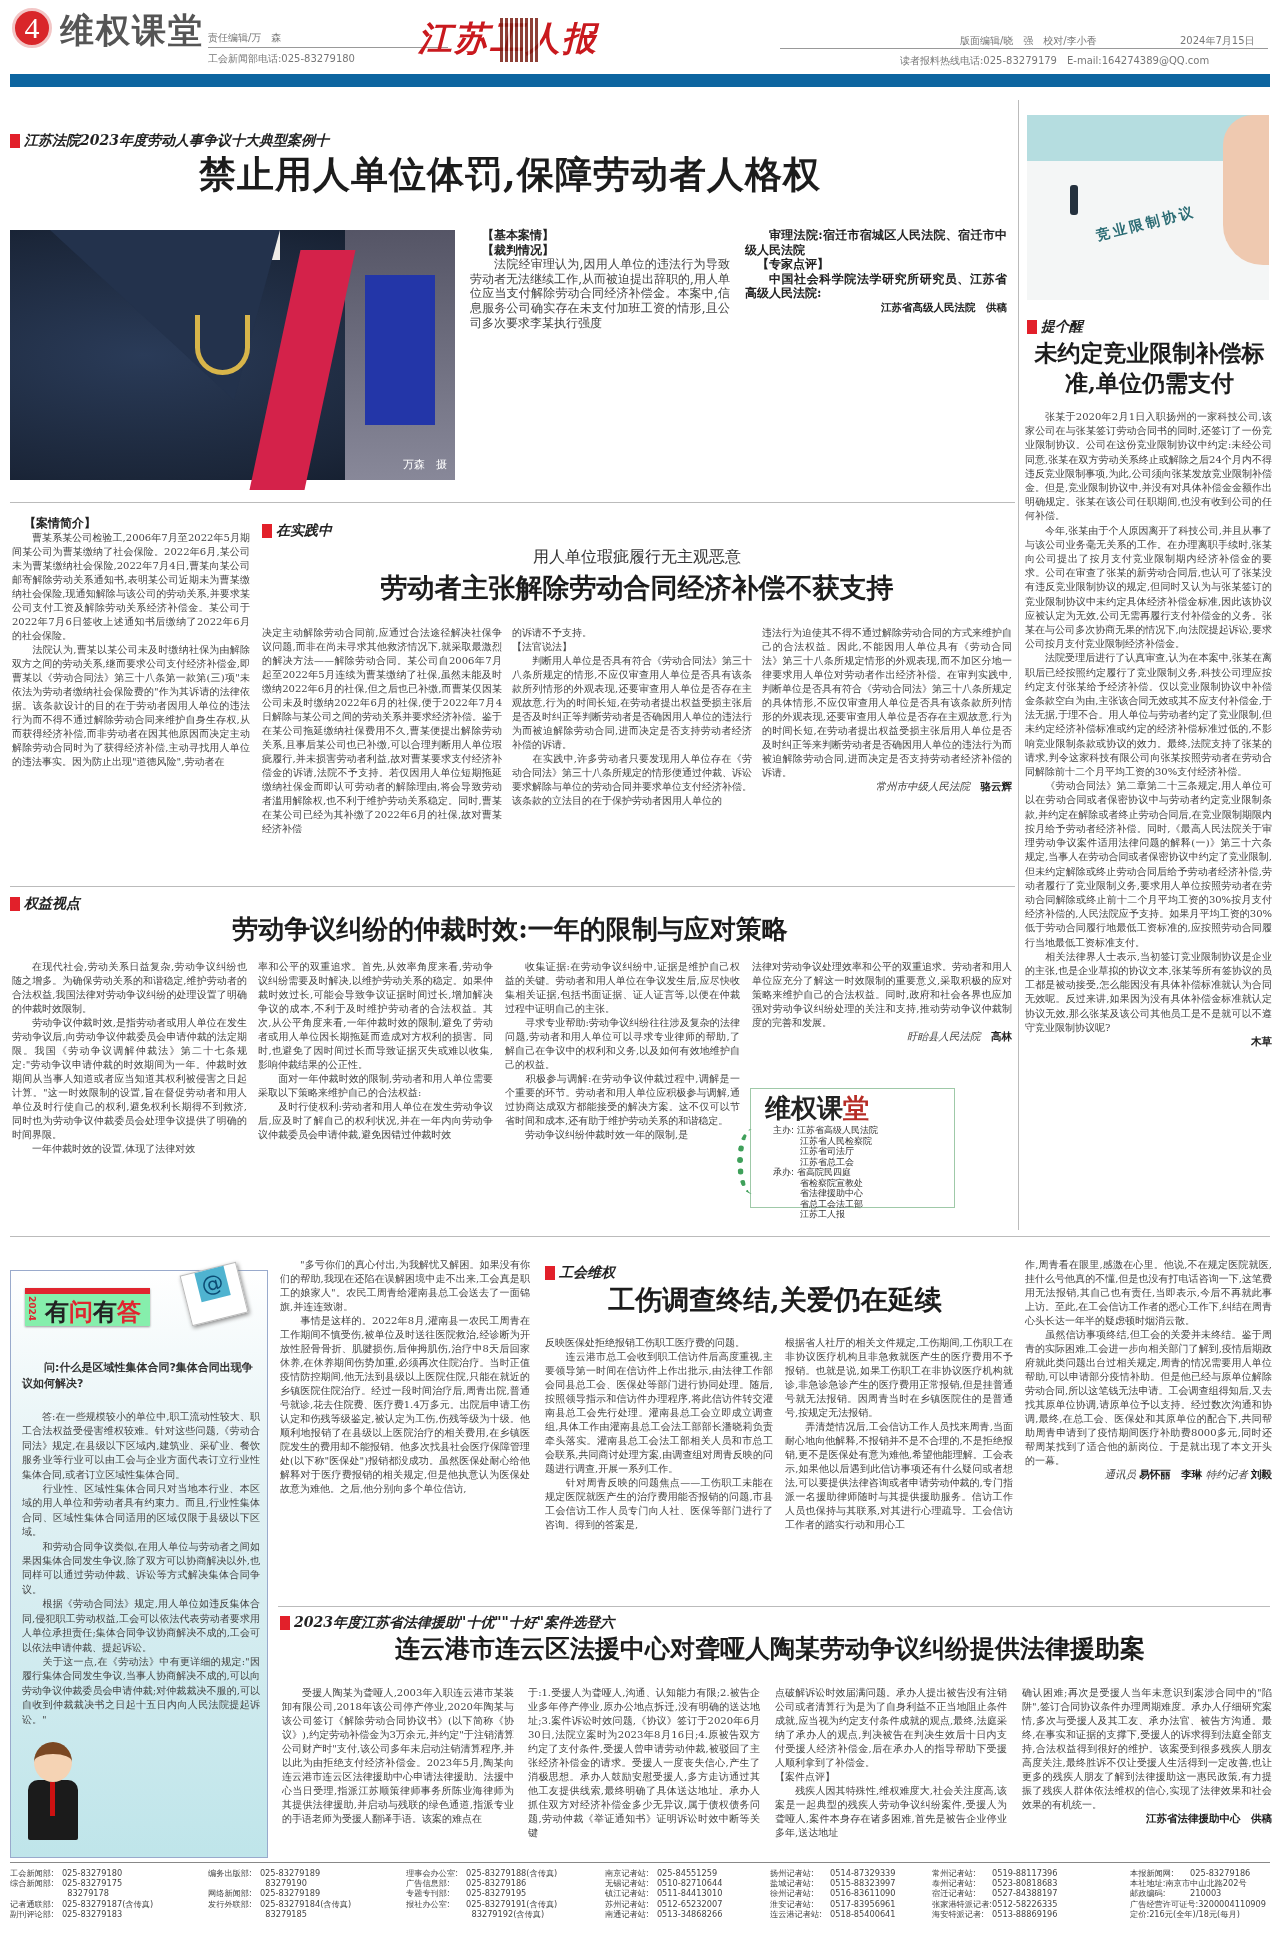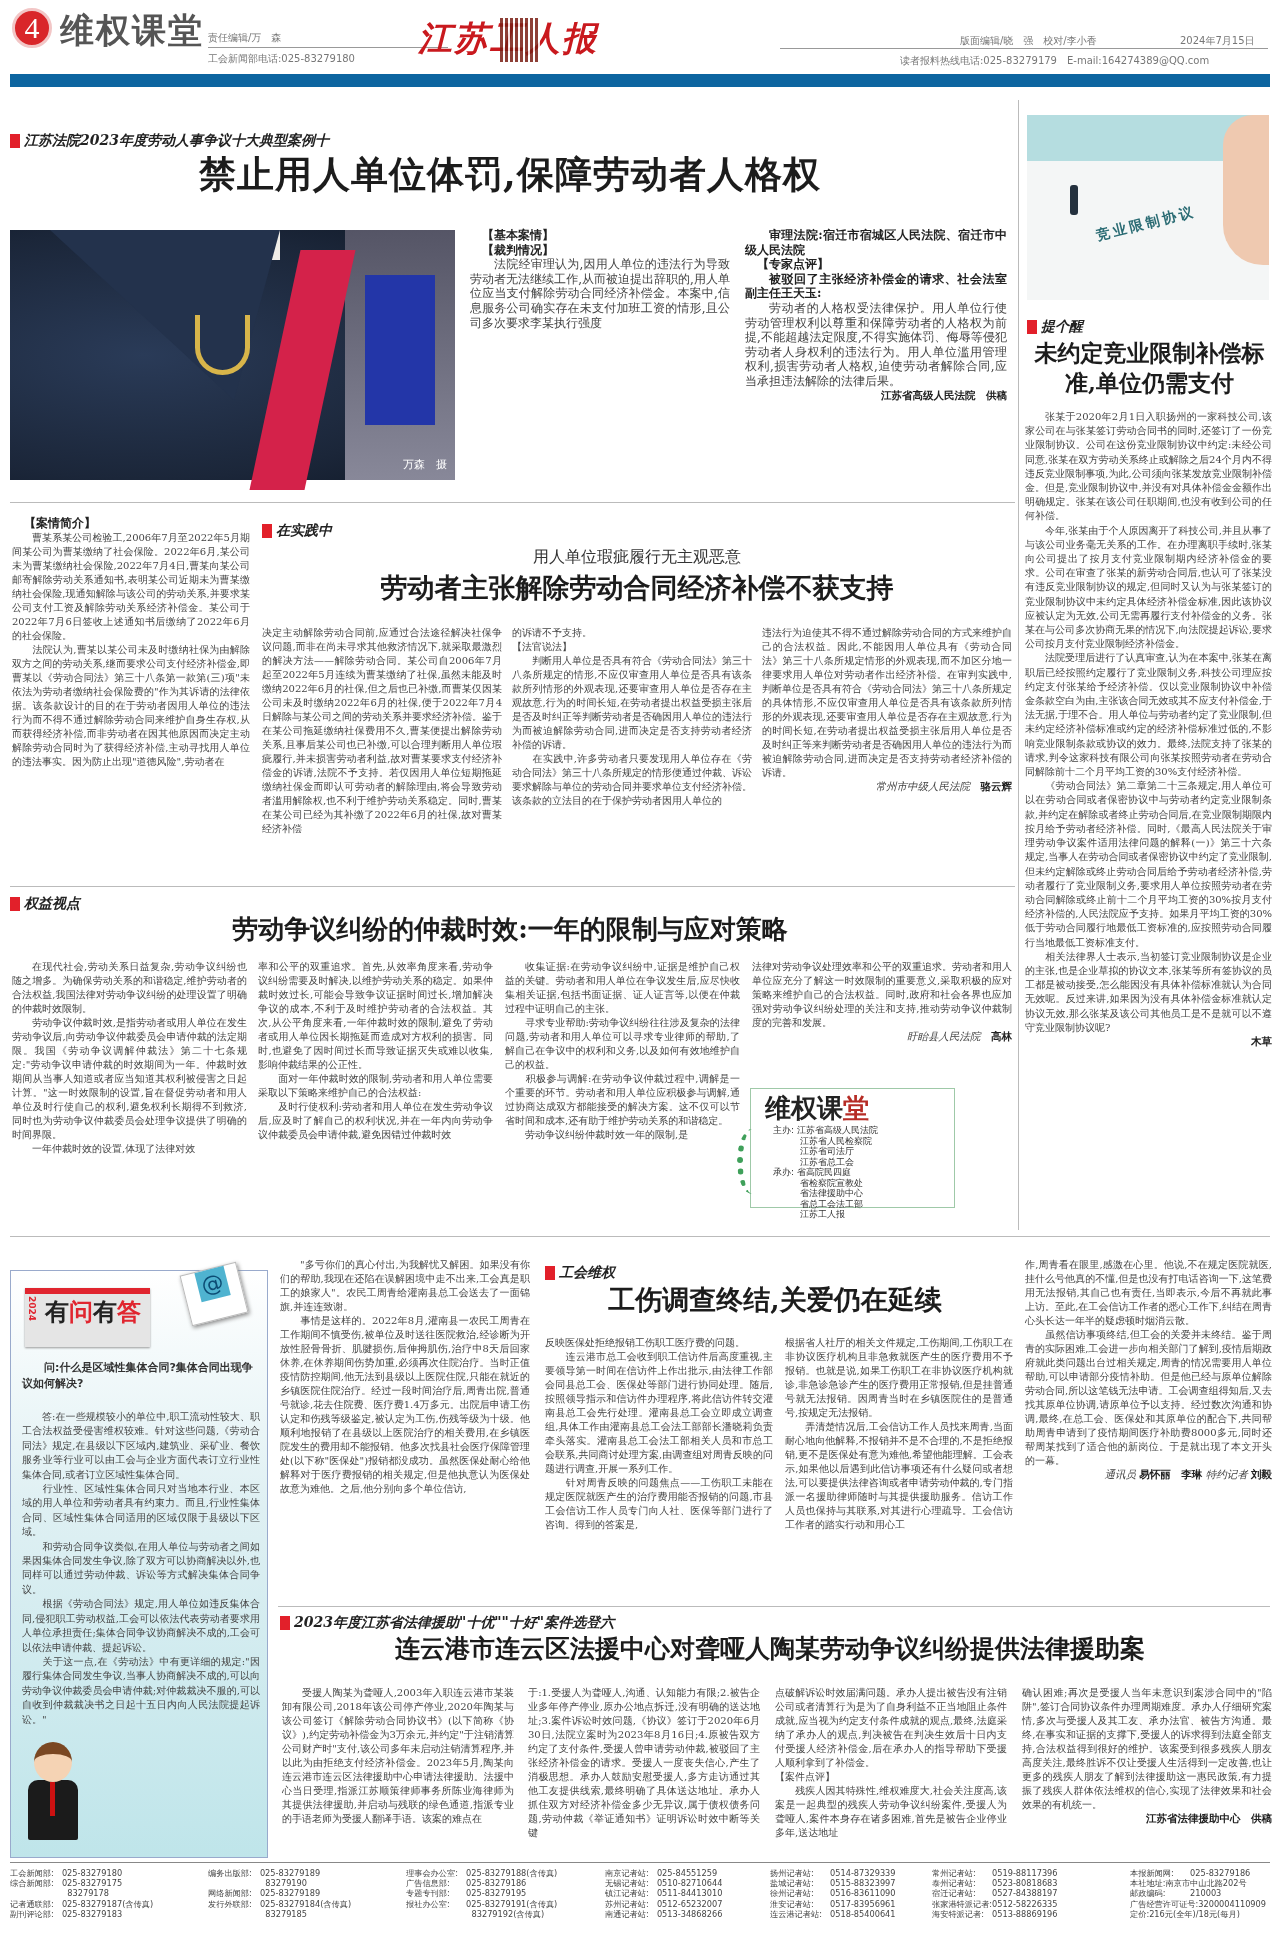--- a/index.html
+++ b/index.html
@@ -29,21 +29,21 @@
 .photo-contract{left:1027px;top:115px;width:242px;height:185px;background:linear-gradient(#b5dde0 0 25%,#f4f6f6 25%)}
 .photo-contract .paper-text{position:absolute;left:68px;top:100px;transform:rotate(-14deg);color:#2b6c74;font-weight:bold;font-size:14px;letter-spacing:3px;font-family:"DejaVu Sans",sans-serif}
 .photo-contract .hand{position:absolute;right:0;top:0;width:46px;height:150px;background:#efc9b0;border-radius:30px 0 0 40px}
 .photo-contract .fig{position:absolute;left:43px;top:70px;width:8px;height:30px;background:#24313e;border-radius:3px}
 .panel{left:750px;top:1088px;width:205px;height:120px;border:1px solid #9fc9a8;background:#fff}
 .panel .pt{position:absolute;left:14px;top:2px;font-size:26px;font-weight:bold;color:#222;font-family:"DejaVu Sans",sans-serif}
 .panel .pt .r{color:#b62c25}
 .panel .lines{position:absolute;left:22px;top:36px;font-size:9px;line-height:10.5px;color:#333;font-family:"DejaVu Sans",sans-serif;white-space:pre}
 .panel .leaf{position:absolute;left:-14px;top:40px;width:30px;height:65px;border-left:6px dotted #3fa05a;border-radius:50%}
 .qa-box{left:10px;top:1270px;width:258px;height:588px;background:linear-gradient(#fff 0%,#dff0f3 40%,#bfe5ea 100%);border:1px solid #9ac}
-.qa-tag{left:25px;top:1288px;width:125px;height:59px;background:#e5e5e5;border-top:6px solid #e0252f;box-shadow:0 1px 2px #999}
+.qa-tag{left:25px;top:1288px;width:125px;height:38px;background:#86efac;border-top:6px solid #e0252f;box-shadow:0 1px 2px #999}
 .qa-tag .yr{position:absolute;left:2px;top:2px;font-size:9px;color:#e0252f;writing-mode:vertical-rl;font-family:"DejaVu Sans",sans-serif;font-weight:bold}
 .qa-tag .tt{position:absolute;left:20px;top:2px;font-size:24px;font-weight:bold;font-family:"DejaVu Sans",sans-serif;color:#222}
 .qa-tag .tt .r{color:#e0252f}
 .envelope{left:185px;top:1268px;width:58px;height:52px;background:#fff;transform:rotate(-14deg);border:1px solid #bbb;box-shadow:1px 2px 4px #888}
 .envelope .at{position:absolute;left:14px;top:0;width:30px;height:30px;background:#4fb3d0;color:#0c4c74;text-align:center;font-size:22px;line-height:30px;font-family:"DejaVu Sans",sans-serif}
 .cartoon{left:22px;top:1742px;width:62px;height:108px}
 .cartoon .head{position:absolute;left:12px;top:0;width:38px;height:40px;background:#f5d3b4;border-radius:50%;border-top:12px solid #7a4722}
 .cartoon .robe{position:absolute;left:6px;top:38px;width:50px;height:60px;background:#1b1b1b;border-radius:10px 10px 2px 2px}
 .cartoon .tie{position:absolute;left:28px;top:40px;width:5px;height:34px;background:#c11}
 .qa-q{font-size:11px;line-height:16px;font-weight:bold;color:#333;font-family:"DejaVu Sans",sans-serif}
@@ -88,22 +88,21 @@
 </div>
 
 <div class="abs" style="left:470px;top:228px;width:260px">
   <div class="txt bold" style="text-indent:1em">【基本案情】</div>
   <div class="txt bold" style="text-indent:1em">【裁判情况】</div>
   <div class="txt">法院经审理认为,因用人单位的违法行为导致劳动者无法继续工作,从而被迫提出辞职的,用人单位应当支付解除劳动合同经济补偿金。本案中,信息服务公司确实存在未支付加班工资的情形,且公司多次要求李某执行强度</div>
 </div>
 <div class="abs" style="left:745px;top:228px;width:262px">
   <div class="txt bold">审理法院:宿迁市宿城区人民法院、宿迁市中级人民法院</div>
   <div class="txt bold" style="text-indent:1em">【专家点评】</div>
-  <div class="txt bold">被驳回了主张经济补偿金的请求、社会法室副主任王天玉:</div>
-  <div class="txt">劳动者的人格权受法律保护。用人单位行使劳动管理权利以尊重和保障劳动者的人格权为前提,不能超越法定限度,不得实施体罚、侮辱等侵犯劳动者人身权利的违法行为。用人单位滥用管理权利,损害劳动者人格权,迫使劳动者解除合同,应当承担违法解除的法律后果。</div>
+  <div class="txt bold">中国社会科学院法学研究所研究员、江苏省高级人民法院:</div>
   <div class="sig bold">江苏省高级人民法院　供稿</div>
 </div>
 
 <div class="abs photo-contract">
   <div class="fig"></div>
   <div class="paper-text">竞业限制协议</div>
   <div class="hand"></div>
 </div>
 <div class="abs kicker" style="left:1027px;top:318px">
     <span class="sq"></span>

